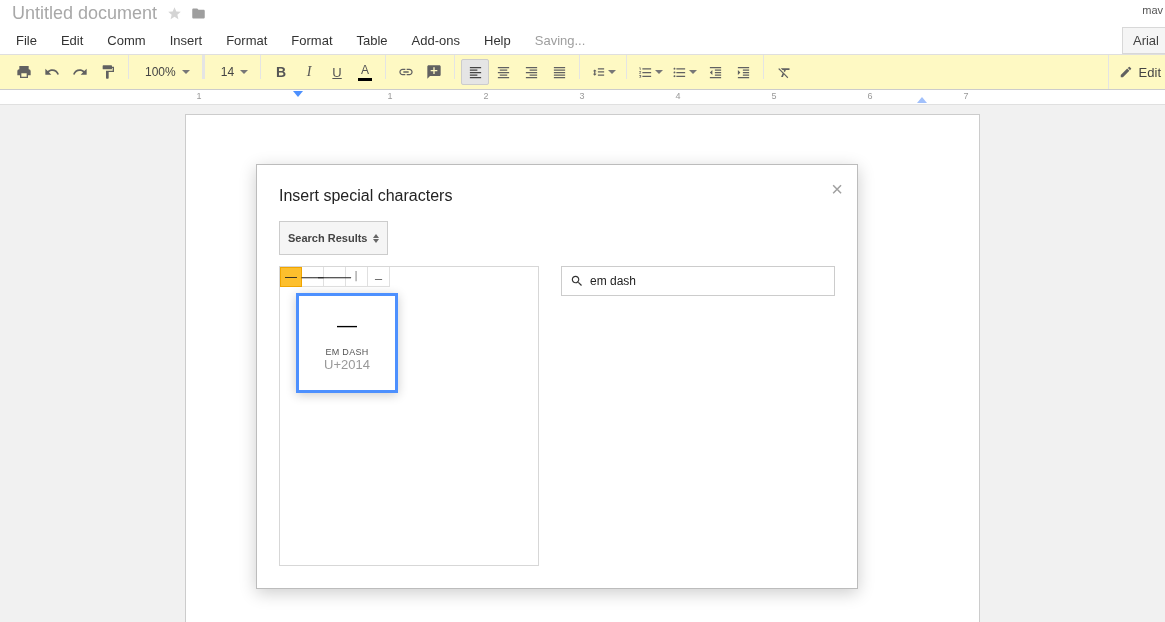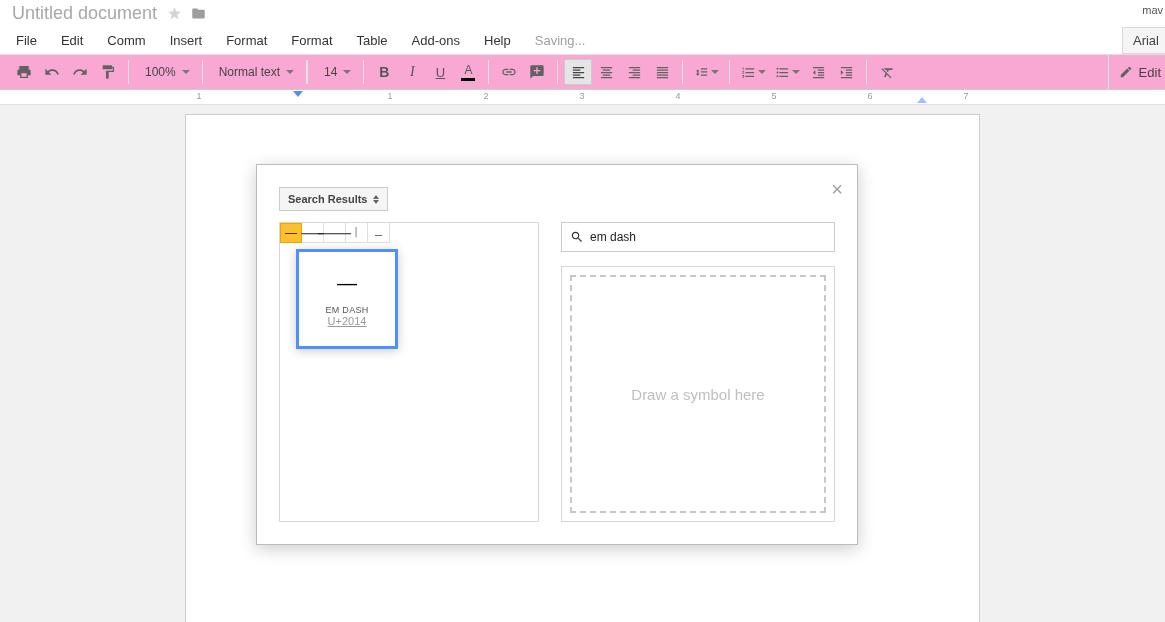--- a/index.html
+++ b/index.html
@@ -62,24 +62,24 @@
     border: 1px solid #d8d8d8;
     border-right: none;
     background: #f5f5f5;
     padding: 0 6px 0 10px;
     display:flex;
     align-items:center;
     font-size:13px;
     color:#444;
   }
   .toolbar {
-    background: #f9a8d4;
+    background: #fef9c3;
     height: 35px;
     display: flex;
-    align-items: center;
+    align-items: flex-start;
     border-bottom: 1px solid #ccc;
     padding: 0 4px;
     box-shadow: 0 1px 2px rgba(0,0,0,0.08);
     position: relative;
   }
   .tgroup {
     display: flex;
     align-items: center;
     height: 100%;
     padding: 0 6px;
@@ -205,21 +205,21 @@
     color: #a0a0a0;
     font-size: 20px;
     cursor: pointer;
     line-height: 1;
   }
   .category-dd {
     display: inline-flex;
     align-items: center;
     border: 1px solid #ccc;
     background: #f5f5f5;
-    height: 24px;
+    height: 34px;
     padding: 0 8px;
     font-size: 11px;
     font-weight: bold;
     color: #444;
     gap: 6px;
     cursor: pointer;
     margin-bottom: 11px;
   }
   .sort-caret {
     display:flex; flex-direction:column; gap:1px;
@@ -282,23 +282,22 @@
     font-size: 20px;
     color: #000;
     margin-bottom: 10px;
   }
   .char-name {
     font-size: 9px;
     color: #555;
     letter-spacing: 0.3px;
   }
   .char-code {
-    font-size: 11px;
+    font-size: 13px;
     color: #999;
-    text-decoration: underline;
   }
   .right-panel {
     flex: 1;
     display:flex;
     flex-direction:column;
     gap:14px;
   }
   .search-box {
     height: 30px;
     border: 1px solid #ccc;
@@ -397,26 +396,20 @@
       </div>
   </div>
   <div class="sep"></div>
   <div class="tgroup">
     <div class="dropdown" style="min-width:60px;">
         <span>100%</span>
         <span class="caret"></span>
       </div>
   </div>
   <div class="sep"></div>
-  <div class="tgroup">
-    <div class="dropdown" style="min-width:85px;">
-        <span>Normal text</span>
-        <span class="caret"></span>
-      </div>
-  </div>
   <div class="sep"></div>
   <div class="sep"></div>
   <div class="tgroup">
     <div class="dropdown" style="min-width:40px;">
         <span>14</span>
         <span class="caret"></span>
       </div>
   </div>
   <div class="sep"></div>
   <div class="tgroup">
@@ -534,20 +527,21 @@
   <div class="ruler-marker-left"></div>
   <div class="ruler-marker-right"></div>
 </div>
 
 <div class="canvas-area">
   <div class="page"></div>
 </div>
 
 <div class="dialog">
   <div class="dialog-close">×</div>
+  <div class="dialog-title">Insert special characters</div>
   <div class="category-dd">
     <span>Search Results</span>
     <span class="sort-caret"></span>
   </div>
   <div class="dialog-body">
     <div class="results-panel">
       <div class="result-grid">
         <div class="grid-cell selected">—</div>
         <div class="grid-cell">⸺</div>
         <div class="grid-cell">⸻</div>
@@ -560,20 +554,15 @@
         <div class="char-code">U+2014</div>
       </div>
     </div>
     <div class="right-panel">
       <div class="search-box">
         <svg width="14" height="14" viewBox="0 0 24 24" fill="#333">
             <path d="M15.5 14h-.79l-.28-.27C15.41 12.59 16 11.11 16 9.5 16 5.91 13.09 3 9.5 3S3 5.91 3 9.5 5.91 16 9.5 16c1.61 0 3.09-.59 4.23-1.57l.27.28v.79l5 4.99L20.49 19l-4.99-5zm-6 0C7.01 14 5 11.99 5 9.5S7.01 5 9.5 5 14 7.01 14 9.5 11.99 14 9.5 14z"></path>
           </svg>
         <input type="text" value="em dash" style="">
       </div>
-      <div class="draw-box">
-        <div class="draw-inner">
-          <span class="draw-text">Draw a symbol here</span>
-        </div>
-      </div>
     </div>
   </div>
 </div>
 
 </body></html>

